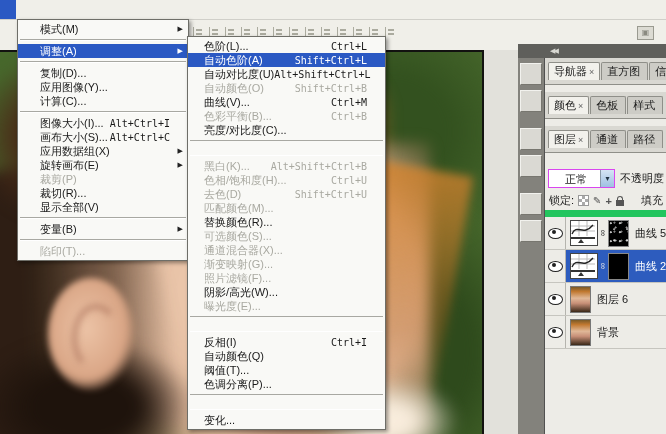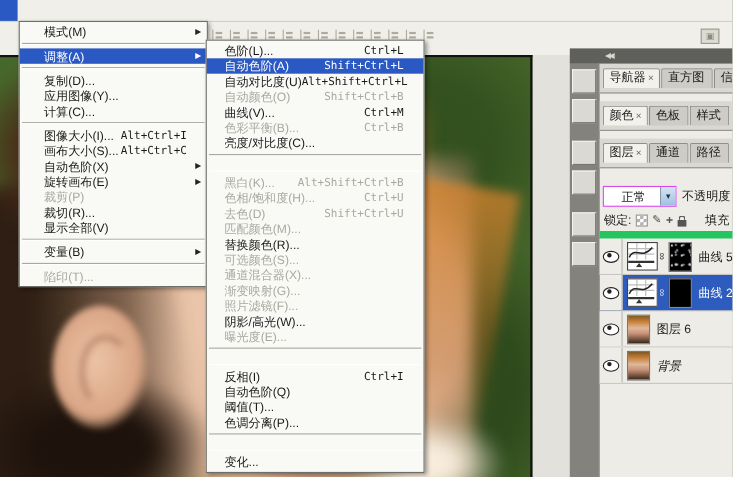--- a/index.html
+++ b/index.html
@@ -69,21 +69,21 @@
   .eyecell{width:20px;align-self:stretch;background:#EDECE7;border-right:1px solid #B5B4AE;display:flex;align-items:center;justify-content:center;flex:0 0 auto}
   .eye{width:13px;height:9px;border:1px solid #222;border-radius:50%;position:relative;background:#fff}
   .eye::after{content:'';position:absolute;width:4px;height:4px;background:#222;border-radius:50%;top:1px;left:3px}
   .cthumb{width:26px;height:24px;background:#fff;border:1px solid #444;margin-left:4px;flex:0 0 auto}
   .linkicon{width:9px;text-align:center;font-size:9px;transform:rotate(90deg);color:#222;flex:0 0 auto}
   .sel .linkicon{color:#E8E8E8}
   .mask{width:19px;height:25px;border:1px solid #888;background:#000;margin-left:1px;flex:0 0 auto}
   .speckled .mask{background-color:#000;background-image:radial-gradient(circle at 20% 25%,rgba(255,255,255,.75) .7px,transparent 1.4px),radial-gradient(circle at 60% 50%,rgba(255,255,255,.6) .7px,transparent 1.4px),radial-gradient(circle at 40% 75%,rgba(255,255,255,.6) .7px,transparent 1.4px),radial-gradient(circle at 78% 18%,rgba(255,255,255,.5) .7px,transparent 1.4px);background-size:9px 9px,11px 13px,13px 11px,7px 9px}
   .ithumb{width:19px;height:25px;border:1px solid #777;margin-left:4px;flex:0 0 auto;background:linear-gradient(180deg,#7A5A28 0%,#C07830 18%,#E0B898 45%,#C89078 65%,#3A2818 100%)}
   .lname{margin-left:6px;white-space:nowrap}
-  .layer-row.background .lname{font-style:italic}
+  .layer-row.background .lname{}
   .layer-row:not(.curves) .cthumb,.layer-row:not(.curves) .linkicon,.layer-row:not(.curves) .mask{display:none}
 </style>
 </head>
 <body>
 
 <div id="app">
 
   <div id="canvas">
     <div>
       <div class="b bl7" style="left:250px;top:-50px;width:280px;height:260px;background:radial-gradient(ellipse,#33511F 30%,rgba(51,81,31,0) 70%)"></div>
@@ -184,21 +184,21 @@
         <span class="lbl">图像大小(I)...</span>
         <span class="sc">Alt+Ctrl+I</span>
         <span class="arr"></span>
       </div>
       <div class="mi">
         <span class="lbl">画布大小(S)...</span>
         <span class="sc">Alt+Ctrl+C</span>
         <span class="arr"></span>
       </div>
       <div class="mi">
-        <span class="lbl">自动色阶(X)</span>
+        <span class="lbl">应用数据组(X)</span>
         <span class="sc"></span>
         <span class="arr">▶</span>
       </div>
       <div class="mi">
         <span class="lbl">旋转画布(E)</span>
         <span class="sc"></span>
         <span class="arr">▶</span>
       </div>
       <div class="mi dis">
         <span class="lbl">裁剪(P)</span>
@@ -317,21 +317,21 @@
       </div>
       <div class="mi sep">
         <span class="lbl"></span>
         <span class="sc"></span>
       </div>
       <div class="mi">
         <span class="lbl">反相(I)</span>
         <span class="sc">Ctrl+I</span>
       </div>
       <div class="mi">
-        <span class="lbl">自动色阶(Q)</span>
+        <span class="lbl">自动颜色(Q)</span>
         <span class="sc"></span>
       </div>
       <div class="mi">
         <span class="lbl">阈值(T)...</span>
         <span class="sc"></span>
       </div>
       <div class="mi">
         <span class="lbl">色调分离(P)...</span>
         <span class="sc"></span>
       </div>

